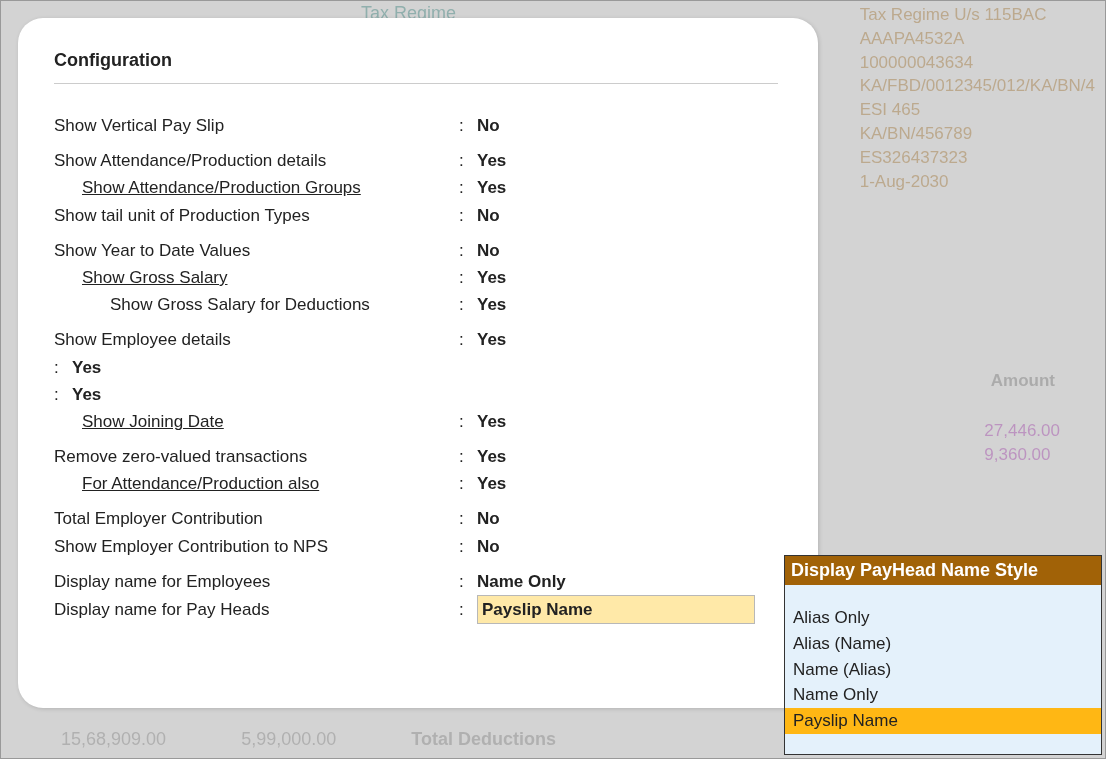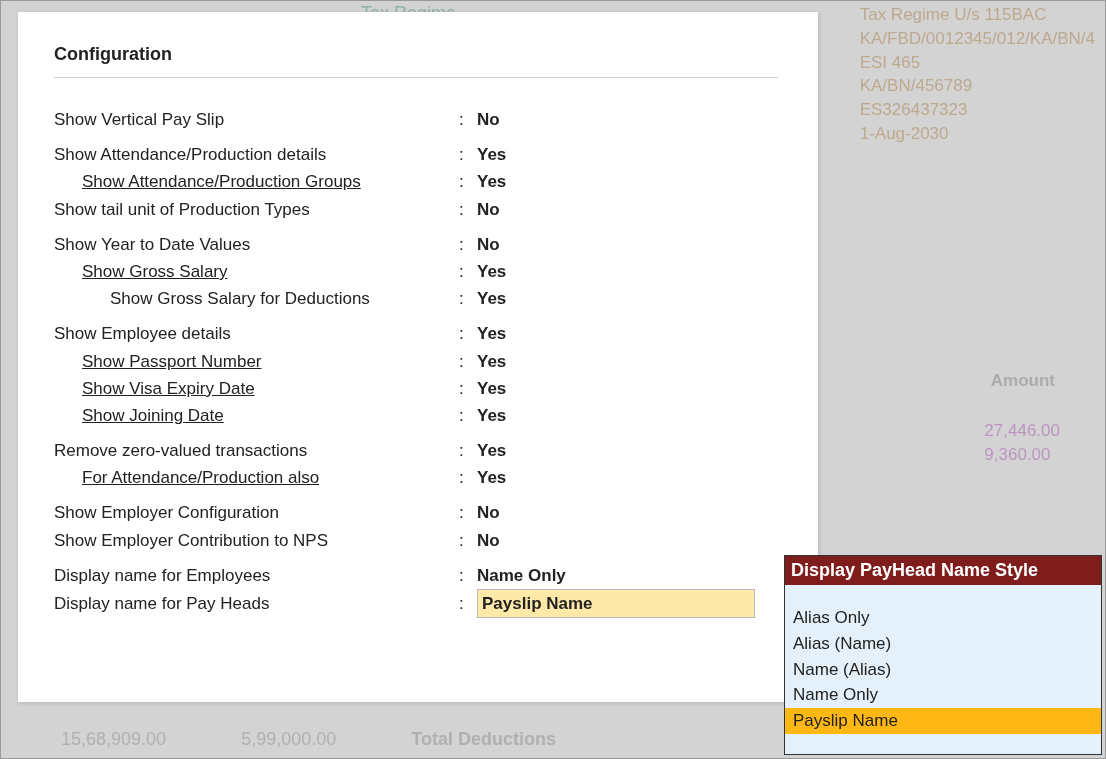--- a/index.html
+++ b/index.html
@@ -68,26 +68,27 @@
     bottom: 8px;
     color: #7a7a7a;
     font-size: 18px;
   }
   .bg-bottom span { margin-right: 70px; }
 
   
   .modal {
     position: absolute;
     left: 17px;
-    top: 11px;
+    top: 17px;
     width: 800px;
     height: 690px;
     background: #fff;
     padding: 32px 40px 24px 36px;
     box-shadow: 1px 1px 4px rgba(0,0,0,0.15);
+    border-radius: 25px;
   }
   .modal-title {
     font-weight: bold;
     font-size: 18px;
     padding-bottom: 12px;
     border-bottom: 1px solid #ccc;
     margin-bottom: 28px;
   }
   .config-rows { }
   .row {
@@ -118,21 +119,21 @@
   .popup {
     position: absolute;
     right: 3px;
     bottom: 3px;
     width: 318px;
     background: #e4f1fb;
     border: 1px solid #333;
     font-size: 17px;
   }
   .popup-title {
-    background: #7f1d1d;
+    background: #a16207;
     color: #fff;
     font-weight: bold;
     padding: 4px 6px;
     font-size: 18px;
   }
   .popup-spacer {
     height: 20px;
     border-bottom: 1px solid #e4f1fb;
   }
   .popup-item {
@@ -148,20 +149,22 @@
 </style>
 </head>
 <body>
 
 <div class="app">
 
   <div class="bg">
     <div class="bg-top-left">Tax Regime</div>
     <div class="bg-right">
       <div>Tax Regime U/s 115BAC</div>
+      <div>AAAPA4532A</div>
+      <div>100000043634</div>
       <div>KA/FBD/0012345/012/KA/BN/4</div>
       <div>ESI 465</div>
       <div>KA/BN/456789</div>
       <div>ES326437323</div>
       <div>1-Aug-2030</div>
     </div>
     <div class="bg-amount">Amount</div>
     <div class="bg-amounts">
       <div>27,446.00</div>
       <div>9,360.00</div>
@@ -211,46 +214,44 @@
           <span class="lbl indent2">Show Gross Salary for Deductions</span>
           <span class="colon">:</span>
           <span class="val">Yes</span>
         </div>
         <div class="row group-gap">
           <span class="lbl">Show Employee details</span>
           <span class="colon">:</span>
           <span class="val">Yes</span>
         </div>
         <div class="row">
-          <span class="lbl indent1">Show Passport Number</span>
-          <span class="colon">:</span>
-          <span class="val">Yes</span>
-        </div>
-        <div class="row">
-          <span class="lbl indent1">Show Visa Expiry Date</span>
+          <span class="colon">:</span>
+          <span class="val">Yes</span>
+        </div>
+        <div class="row">
           <span class="colon">:</span>
           <span class="val">Yes</span>
         </div>
         <div class="row">
           <span class="lbl indent1">Show Joining Date</span>
           <span class="colon">:</span>
           <span class="val">Yes</span>
         </div>
         <div class="row group-gap">
           <span class="lbl">Remove zero-valued transactions</span>
           <span class="colon">:</span>
           <span class="val">Yes</span>
         </div>
         <div class="row">
           <span class="lbl indent1">For Attendance/Production also</span>
           <span class="colon">:</span>
           <span class="val">Yes</span>
         </div>
         <div class="row group-gap">
-          <span class="lbl">Show Employer Configuration</span>
+          <span class="lbl">Total Employer Contribution</span>
           <span class="colon">:</span>
           <span class="val">No</span>
         </div>
         <div class="row">
           <span class="lbl">Show Employer Contribution to NPS</span>
           <span class="colon">:</span>
           <span class="val">No</span>
         </div>
         <div class="row group-gap">
           <span class="lbl">Display name for Employees</span>

